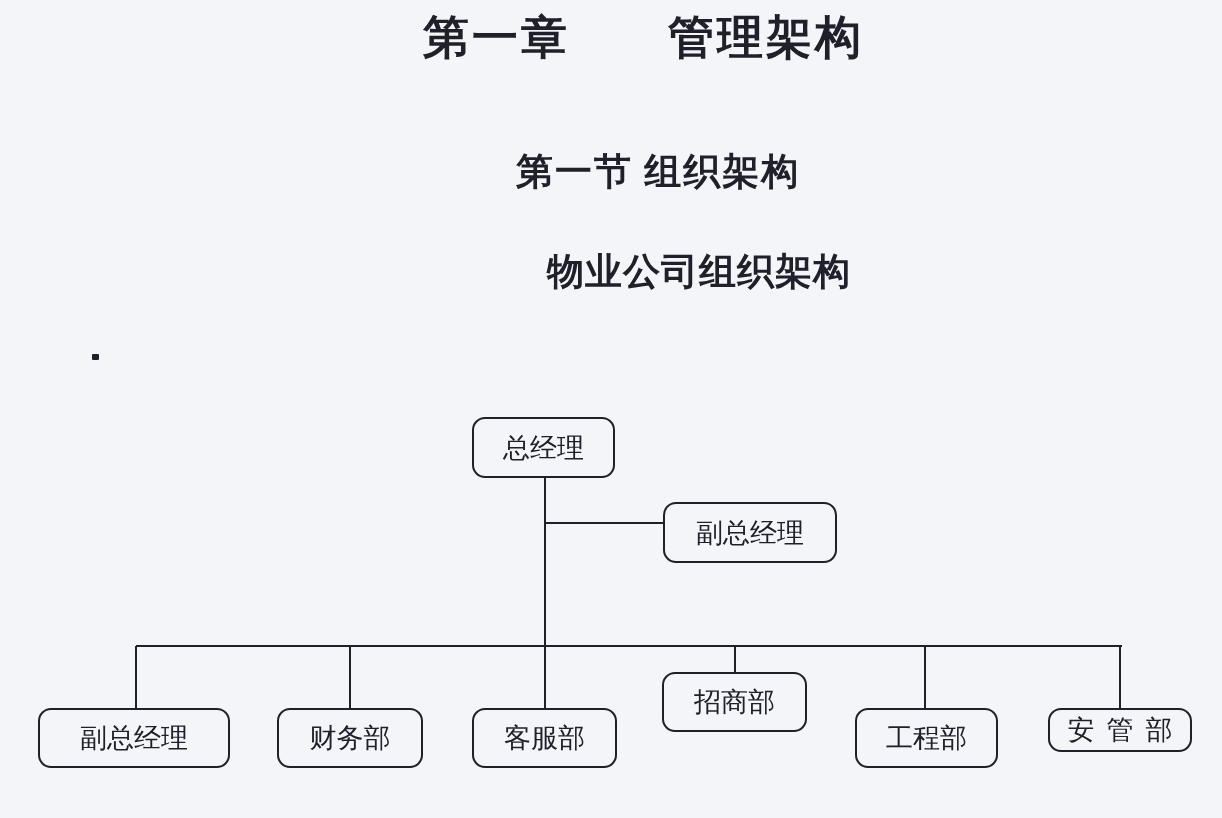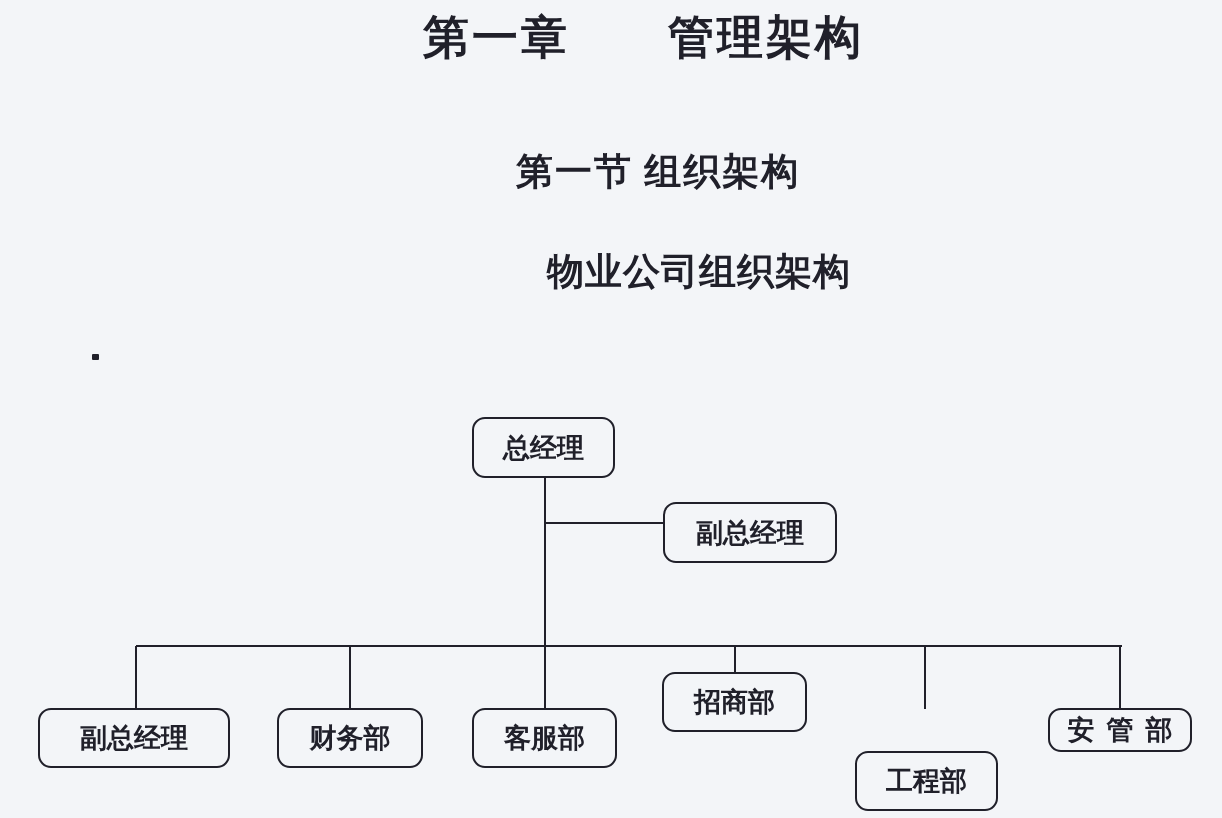--- a/index.html
+++ b/index.html
@@ -38,30 +38,30 @@
   .h-branch {left:545px;top:522px;width:119px;height:2px;}
   .h-row    {left:136px;top:645px;width:986px;height:2px;}
   .drop-1   {left:135px;top:646px;width:2px;height:63px;}
   .drop-2   {left:349px;top:646px;width:2px;height:63px;}
   .drop-4   {left:734px;top:646px;width:2px;height:63px;}
   .drop-5   {left:924px;top:646px;width:2px;height:63px;}
   .drop-6   {left:1119px;top:646px;width:2px;height:63px;}
   .node{
     position:absolute;background:var(--bg);border:2px solid var(--ink);border-radius:13px;
     display:flex;align-items:center;justify-content:center;
-    font-size:27px;font-weight:700;color:var(--ink);
+    font-size:27px;font-weight:400;color:var(--ink);
     font-family:"Liberation Sans","DejaVu Sans",sans-serif;
   }
   .node-root  {left:472px;top:417px;width:143px;height:61px;}
   .node-deputy{left:663px;top:502px;width:174px;height:61px;border-radius:13px;}
   .node-d1{left:38px;  top:708px;width:192px;height:60px;}
   .node-d2{left:277px; top:708px;width:146px;height:60px;}
   .node-d3{left:472px; top:708px;width:145px;height:60px;}
   .node-d4{left:662px; top:672px;width:145px;height:60px;}
-  .node-d5{left:855px; top:708px;width:143px;height:60px;margin-top:43px;}
+  .node-d5{left:855px; top:708px;width:143px;height:60px;}
   .node-d6{left:1048px;top:708px;width:144px;height:44px;letter-spacing:12px;padding-left:12px;}
   
   .watermark{
     position:absolute;right:24px;top:760px;
     font-size:38px;font-weight:700;letter-spacing:1px;
     color:#3a3a3a;
     text-shadow:2px 2px 0 #ffffff, 3px 3px 0 rgba(255,255,255,.75);
     font-family:"Liberation Sans","DejaVu Sans",sans-serif;
     white-space:nowrap;z-index:5;
   }

